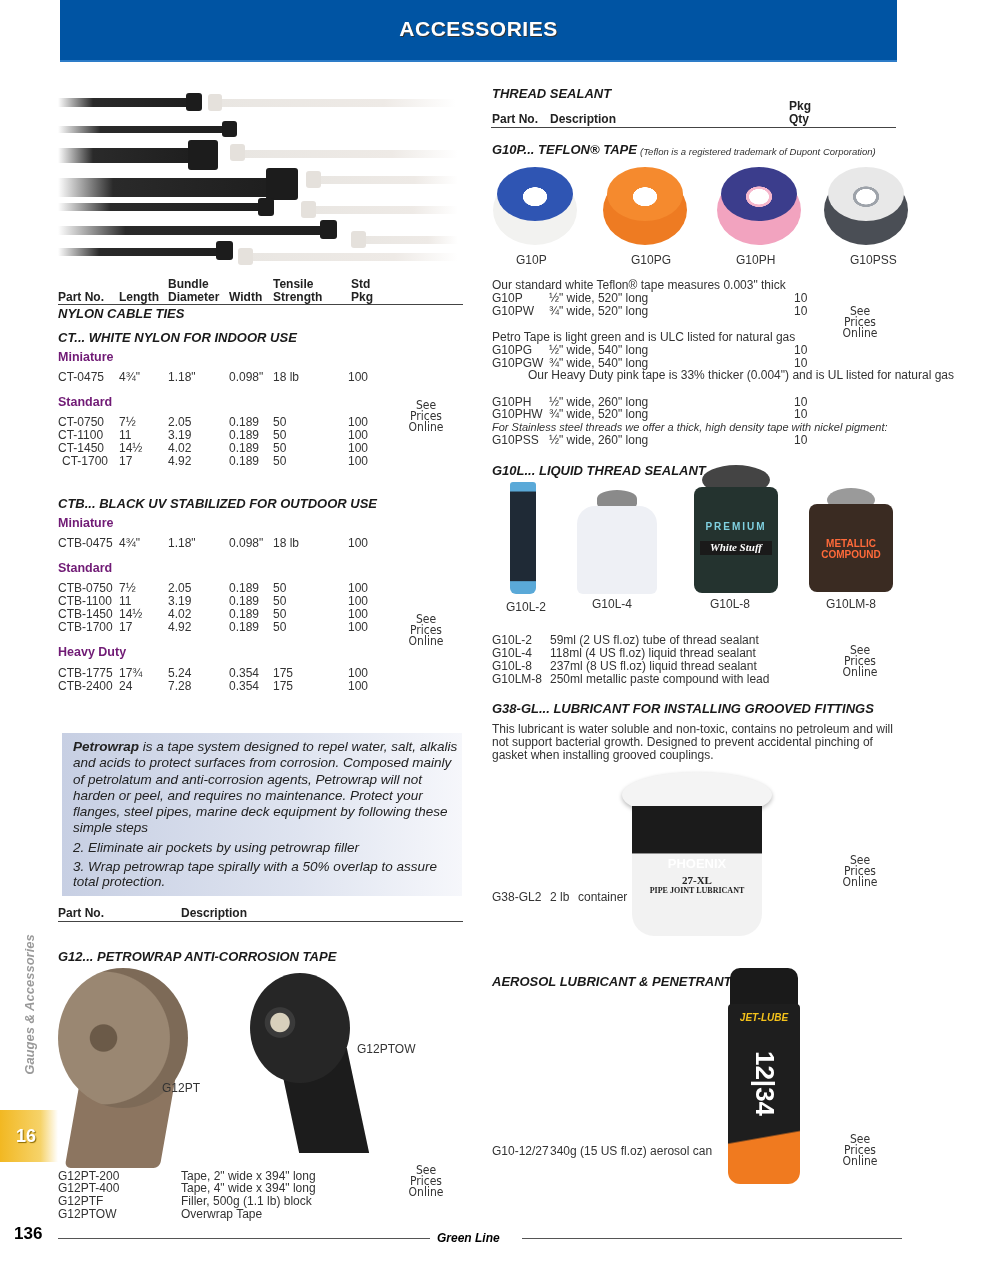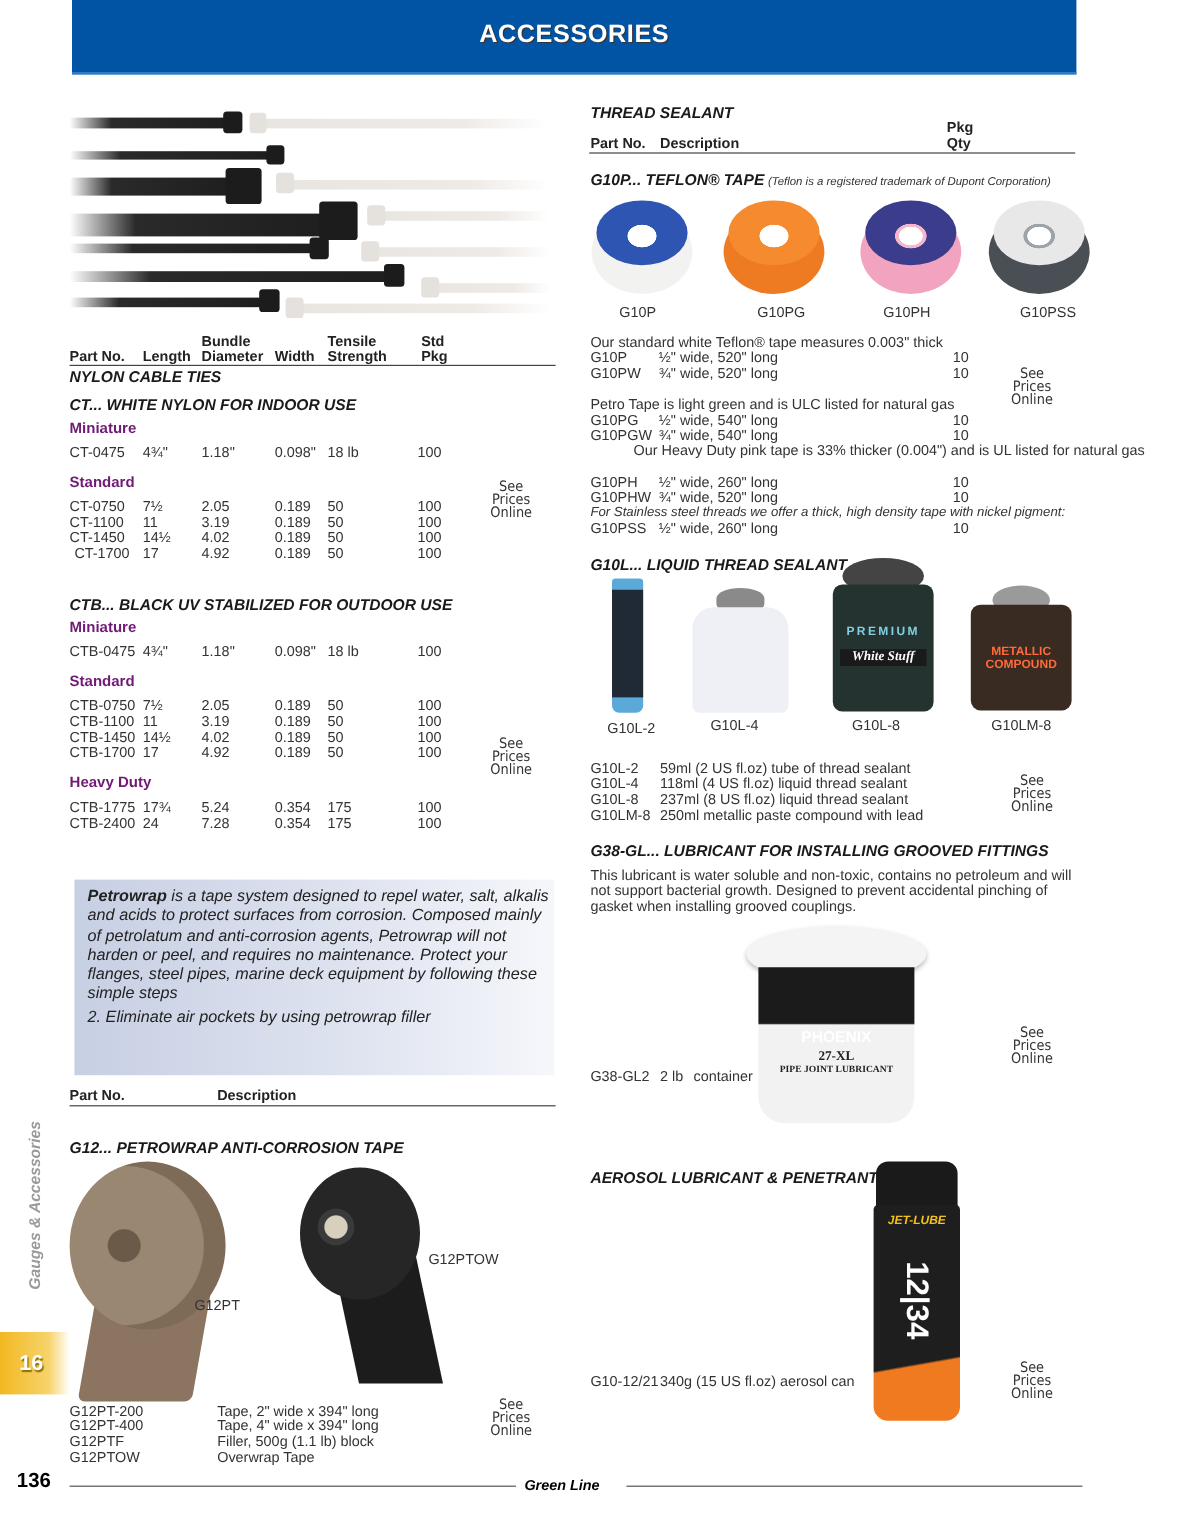--- a/index.html
+++ b/index.html
@@ -198,20 +198,21 @@
 <div class="abs see" style="left:396px;top:614px;">
   <div>See</div>
   <div>Prices</div>
   <div>Online</div>
 </div>
 
 <div class="abs promo">
   <div class="promo-text">
     <p><b>Petrowrap</b><span> is a tape system designed to repel water, salt, alkalis and acids to protect surfaces from corrosion. Composed mainly of petrolatum and anti-corrosion agents, Petrowrap will not harden or peel, and requires no maintenance. Protect your flanges, steel pipes, marine deck equipment by following these simple steps</span></p>
     <p>2. Eliminate air pockets by using petrowrap filler</p>
+    <p style="line-height:15px;">3. Wrap petrowrap tape spirally with a 50% overlap to assure total protection.</p>
   </div>
 </div>
 
 <div class="abs t hd" style="left:58px;top:907px;">Part No.</div>
 <div class="abs t hd" style="left:181px;top:907px;">Description</div>
 <div class="abs rule" style="left:58px;top:921px;width:405px;"></div>
 
 <div class="abs t sec" style="left:58px;top:950px;">G12... PETROWRAP ANTI-CORROSION TAPE</div>
 
 <div class="img" style="left:58px;top:968px;width:150px;height:200px;">
@@ -388,21 +389,21 @@
 </div>
 
 <div class="abs t sec" style="left:492px;top:975px;">AEROSOL LUBRICANT &amp; PENETRANT</div>
 <div class="img" style="left:728px;top:968px;width:72px;height:218px;">
   <div style="position:absolute;left:2px;top:0;width:68px;height:40px;background:#1a1a1a;border-radius:10px 10px 2px 2px;"></div>
   <div style="position:absolute;left:0;top:36px;width:72px;height:180px;background:linear-gradient(170deg,#1e1e1e 0 72%, #f07a1f 73%);border-radius:4px 4px 12px 12px;"></div>
   <div style="position:absolute;left:4px;top:44px;width:64px;text-align:center;color:#f5c21b;font-weight:bold;font-style:italic;font-size:10px;font-family:'Liberation Sans',sans-serif;">JET-LUBE</div>
   <div style="position:absolute;left:-12px;top:100px;width:96px;text-align:center;color:#fff;font-weight:bold;font-size:26px;transform:rotate(90deg);font-family:'Liberation Sans',sans-serif;">12|34</div>
 </div>
 <div class="abs" style="left:492px;top:1145px;">
-  <span class="abs t" style="left:0;">G10-12/21</span>
+  <span class="abs t" style="left:0;">G10-12/27</span>
   <span class="abs t" style="left:58px;">340g (15 US fl.oz) aerosol can</span>
 </div>
 <div class="abs see" style="left:830px;top:1134px;">
   <div>See</div>
   <div>Prices</div>
   <div>Online</div>
 </div>
 
 <div class="abs side-text">
   <span>Gauges &amp; Accessories</span>

